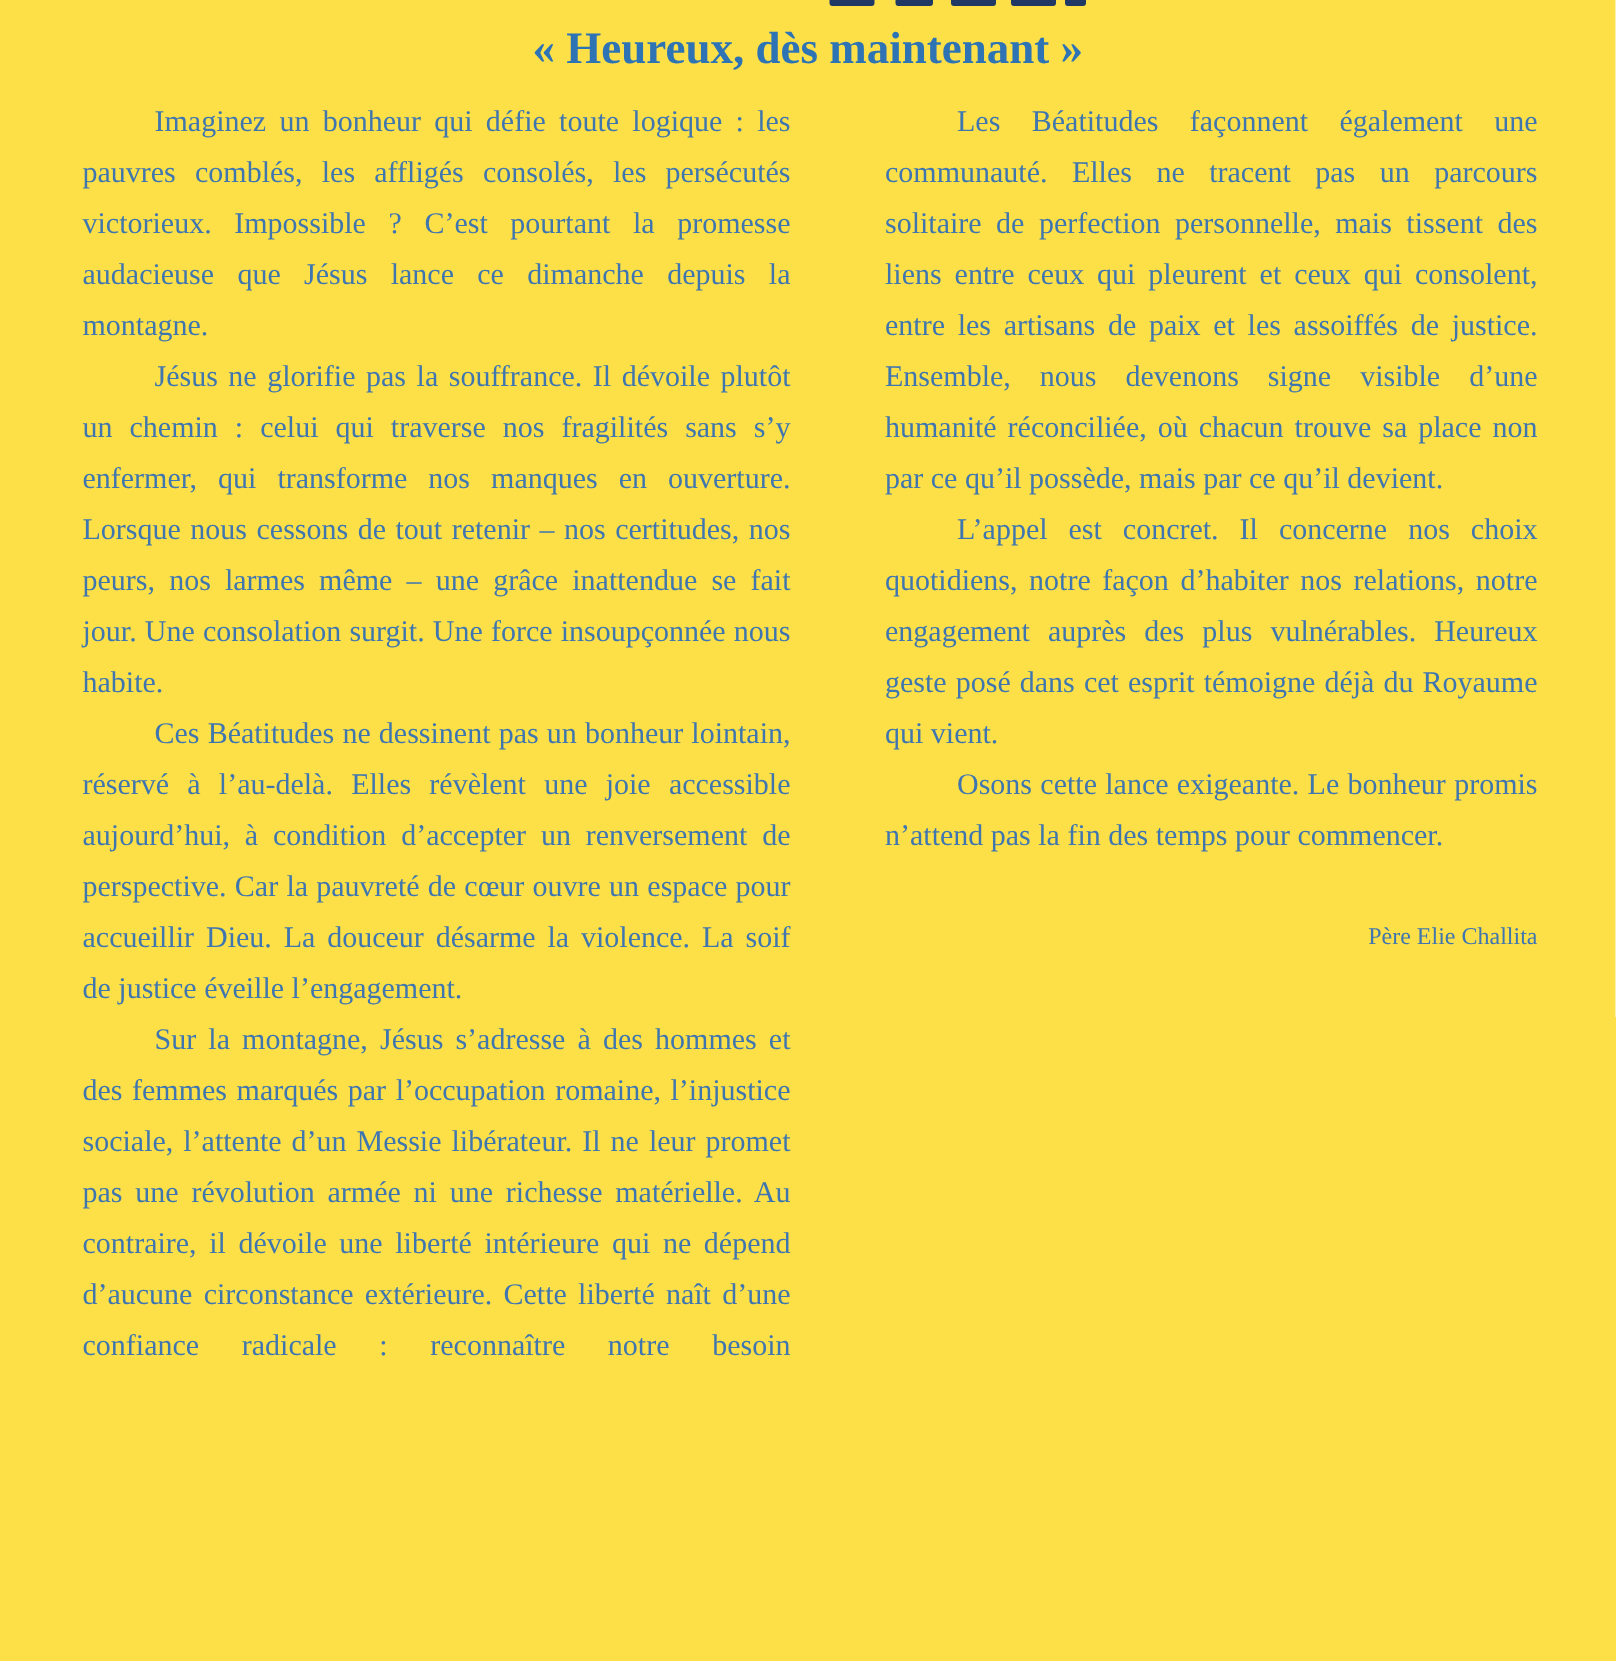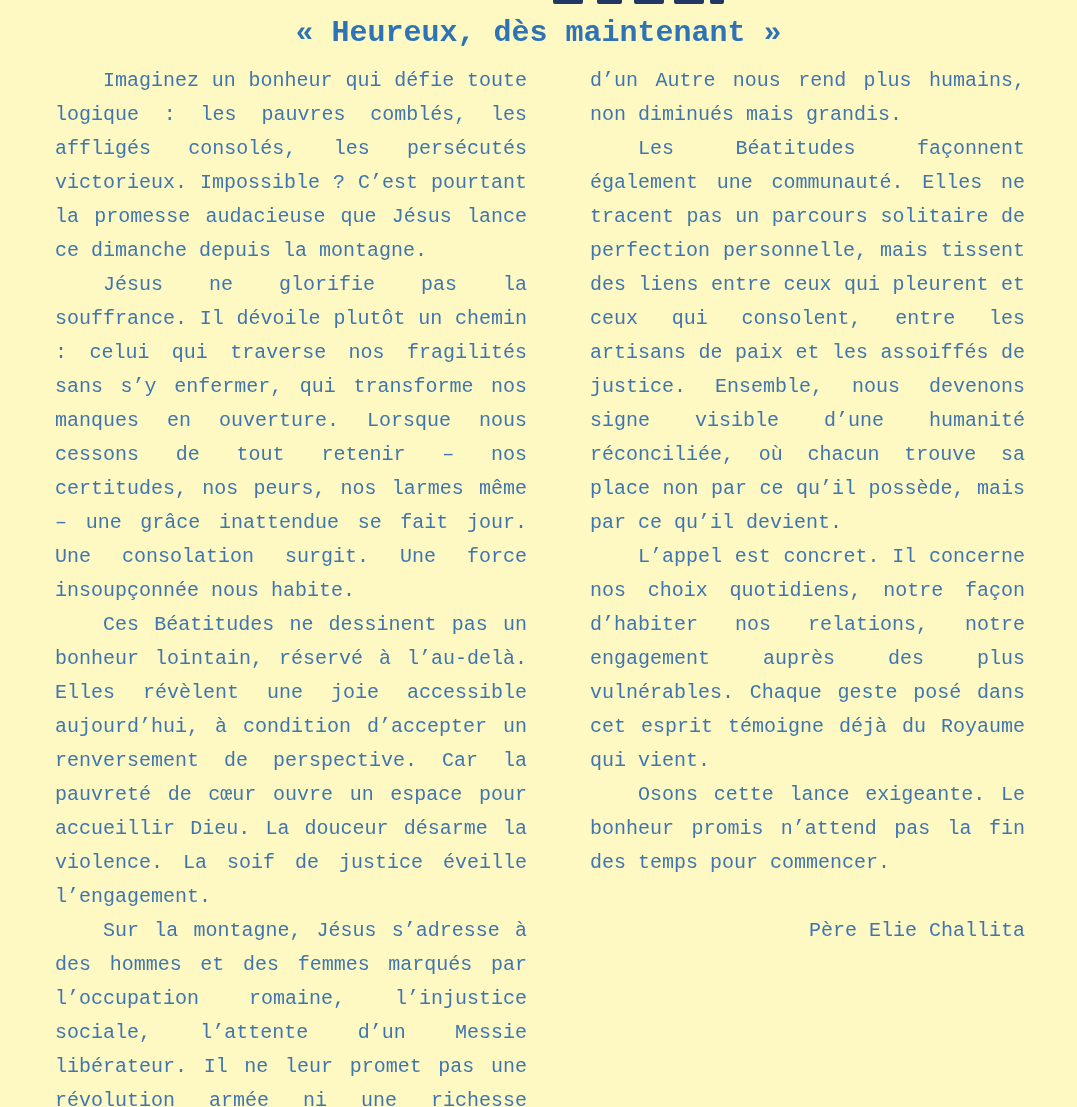--- a/index.html
+++ b/index.html
@@ -4,23 +4,23 @@
 <style>
   html, body {
     margin: 0;
     padding: 0;
     background: #ffffff;
   }
   .page {
     position: relative;
     width: 1077px;
     height: 1107px;
-    background: #fef9c3;
+    background: #fde047;
     overflow: hidden;
-    font-family: Liberation Mono, monospace;
+    font-family: Liberation Serif, serif;
   }
   
   .clipped-header {
     position: absolute;
     top: 0;
     left: 0;
     width: 100%;
     height: 6px;
   }
   .clipped-header .bar {
@@ -53,21 +53,21 @@
   .col p { margin: 0; }
   .col-left  { width: 472px; }
   .col-right { width: 435px; }
   .indent { text-indent: 48px; }
   
   .continues { text-align-last: justify; }
   .signature {
     margin-top: 34px;
     text-align: right;
     color: #3F76B0;
-    font-size: 20px;
+    font-size: 16px;
     line-height: 34px;
   }
 </style>
 </head>
 <body>
 
 <div class="page">
 
   <div class="clipped-header">
     <span class="bar" style="left:553px; width:30px;"></span>
@@ -82,22 +82,21 @@
   <div class="columns">
 
     <div class="col col-left">
       <p class="indent">Imaginez un bonheur qui défie toute logique : les pauvres comblés, les affligés consolés, les persécutés victorieux. Impossible ? C’est pourtant la promesse audacieuse que Jésus lance ce dimanche depuis la montagne.</p>
       <p class="indent">Jésus ne glorifie pas la souffrance. Il dévoile plutôt un chemin : celui qui traverse nos fragilités sans s’y enfermer, qui transforme nos manques en ouverture. Lorsque nous cessons de tout retenir – nos certitudes, nos peurs, nos larmes même – une grâce inattendue se fait jour. Une consolation surgit. Une force insoupçonnée nous habite.</p>
       <p class="indent">Ces Béatitudes ne dessinent pas un bonheur lointain, réservé à l’au-delà. Elles révèlent une joie accessible aujourd’hui, à condition d’accepter un renversement de perspective. Car la pauvreté de cœur ouvre un espace pour accueillir Dieu. La douceur désarme la violence. La soif de justice éveille l’engagement.</p>
       <p class="indent continues">Sur la montagne, Jésus s’adresse à des hommes et des femmes marqués par l’occupation romaine, l’injustice sociale, l’attente d’un Messie libérateur. Il ne leur promet pas une révolution armée ni une richesse matérielle. Au contraire, il dévoile une liberté intérieure qui ne dépend d’aucune circonstance extérieure. Cette liberté naît d’une confiance radicale : reconnaître notre besoin</p>
     </div>
 
     <div class="col col-right">
-      <p>d’un Autre nous rend plus humains, non diminués mais grandis.</p>
       <p class="indent">Les Béatitudes façonnent également une communauté. Elles ne tracent pas un parcours solitaire de perfection personnelle, mais tissent des liens entre ceux qui pleurent et ceux qui consolent, entre les artisans de paix et les assoiffés de justice. Ensemble, nous devenons signe visible d’une humanité réconciliée, où chacun trouve sa place non par ce qu’il possède, mais par ce qu’il devient.</p>
-      <p class="indent">L’appel est concret. Il concerne nos choix quotidiens, notre façon d’habiter nos relations, notre engagement auprès des plus vulnérables. Chaque geste posé dans cet esprit témoigne déjà du Royaume qui vient.</p>
+      <p class="indent">L’appel est concret. Il concerne nos choix quotidiens, notre façon d’habiter nos relations, notre engagement auprès des plus vulnérables. Heureux geste posé dans cet esprit témoigne déjà du Royaume qui vient.</p>
       <p class="indent">Osons cette lance exigeante. Le bonheur promis n’attend pas la fin des temps pour commencer.</p>
       <div class="signature">Père Elie Challita</div>
     </div>
 
   </div>
 
 </div>
 
 </body></html>

